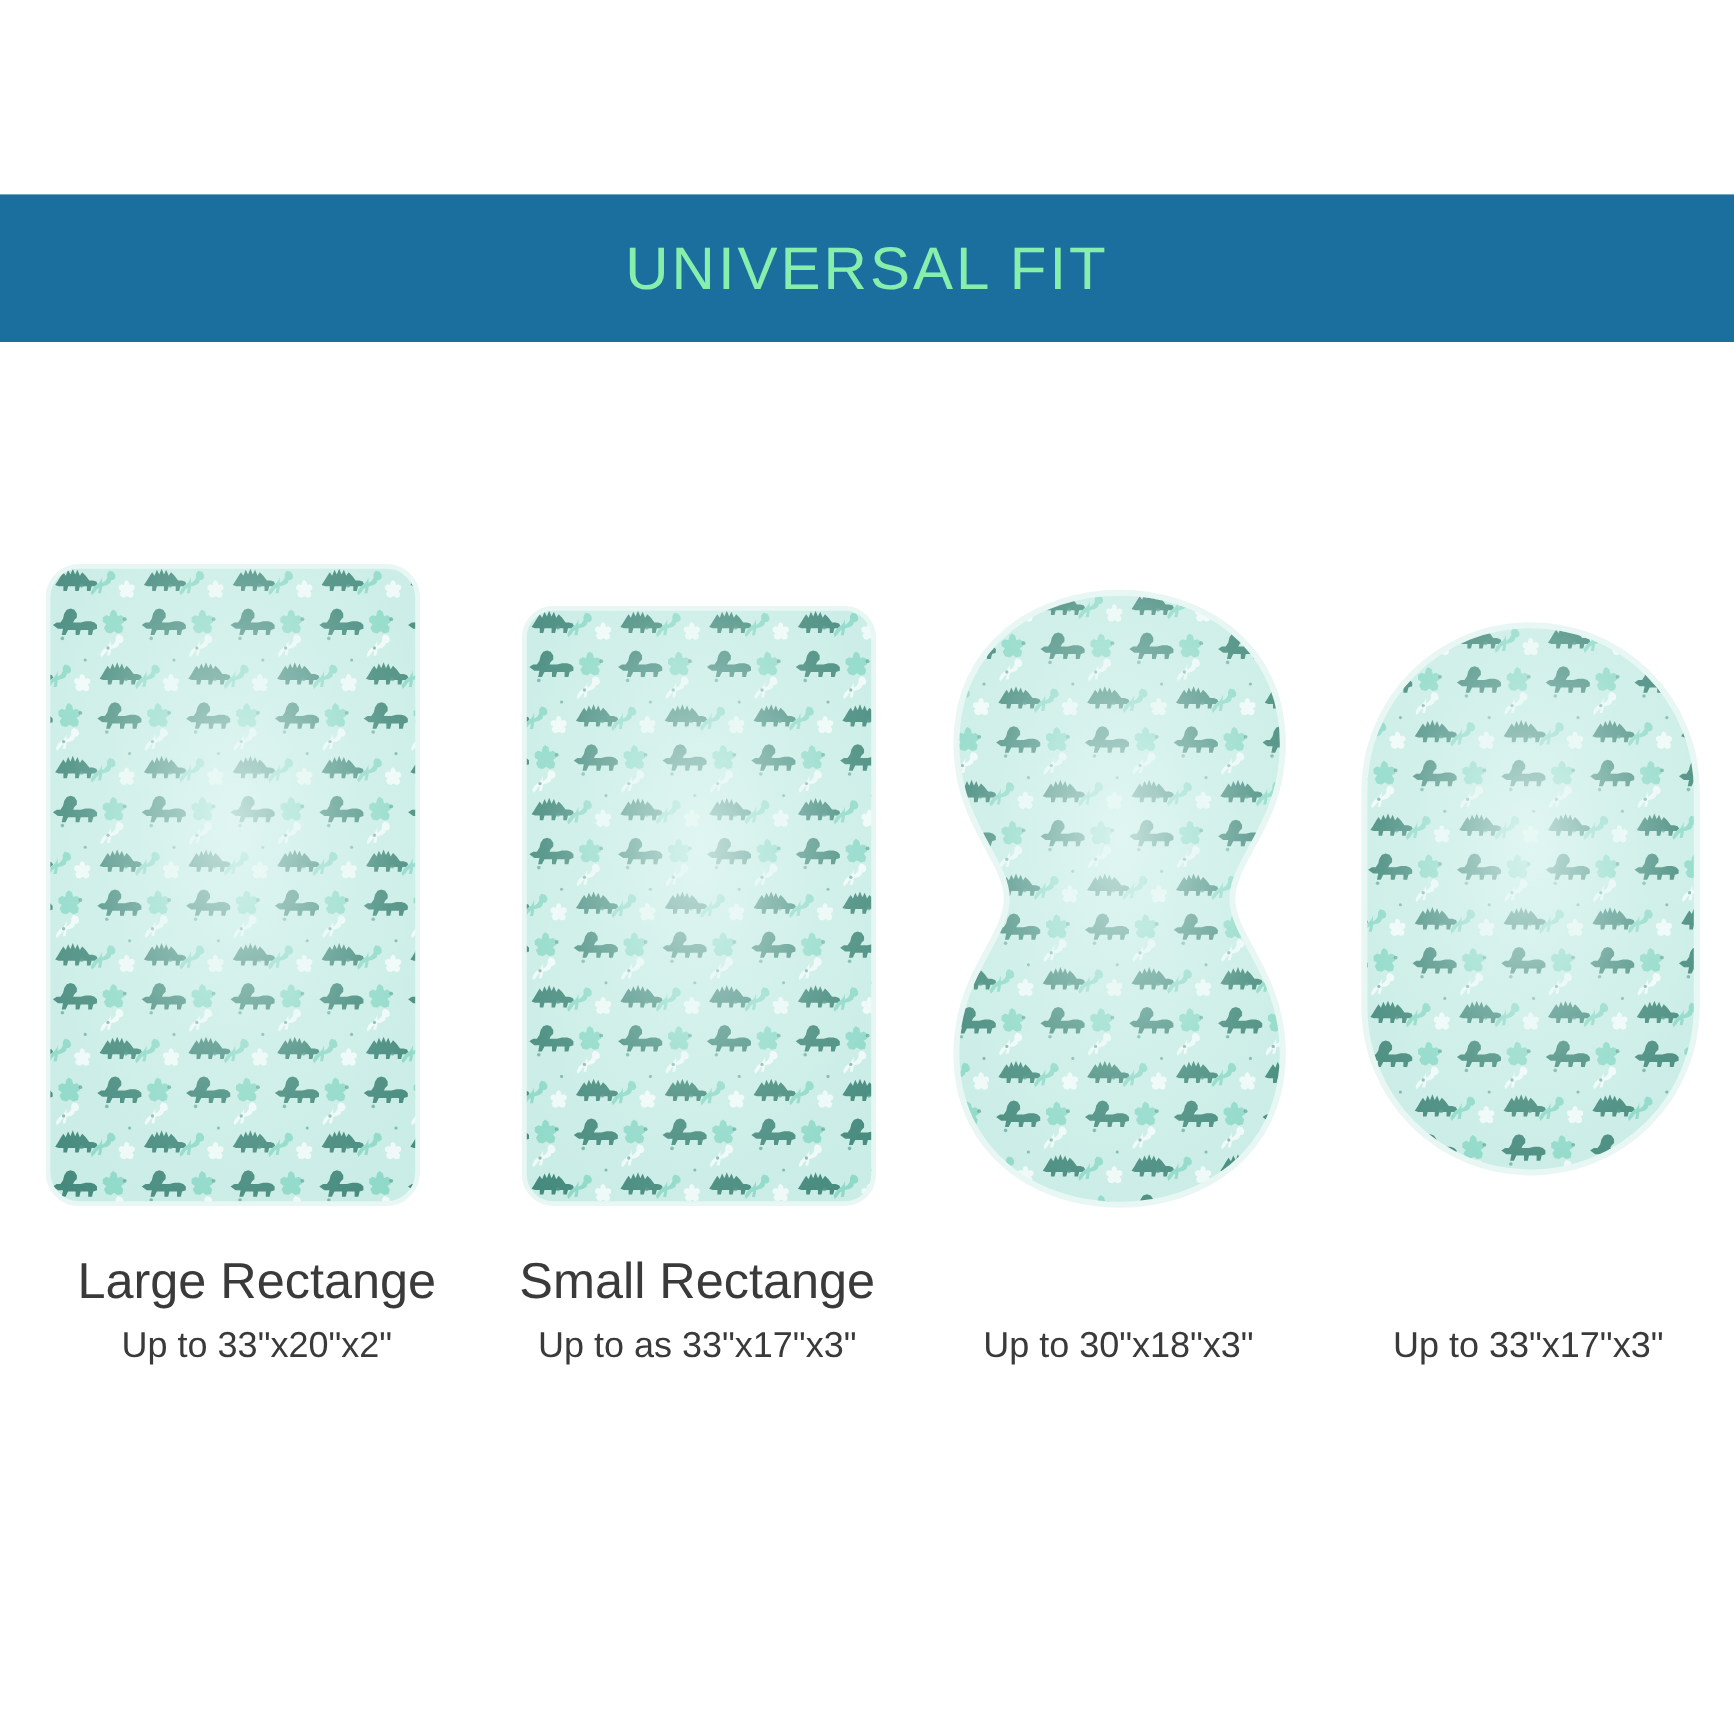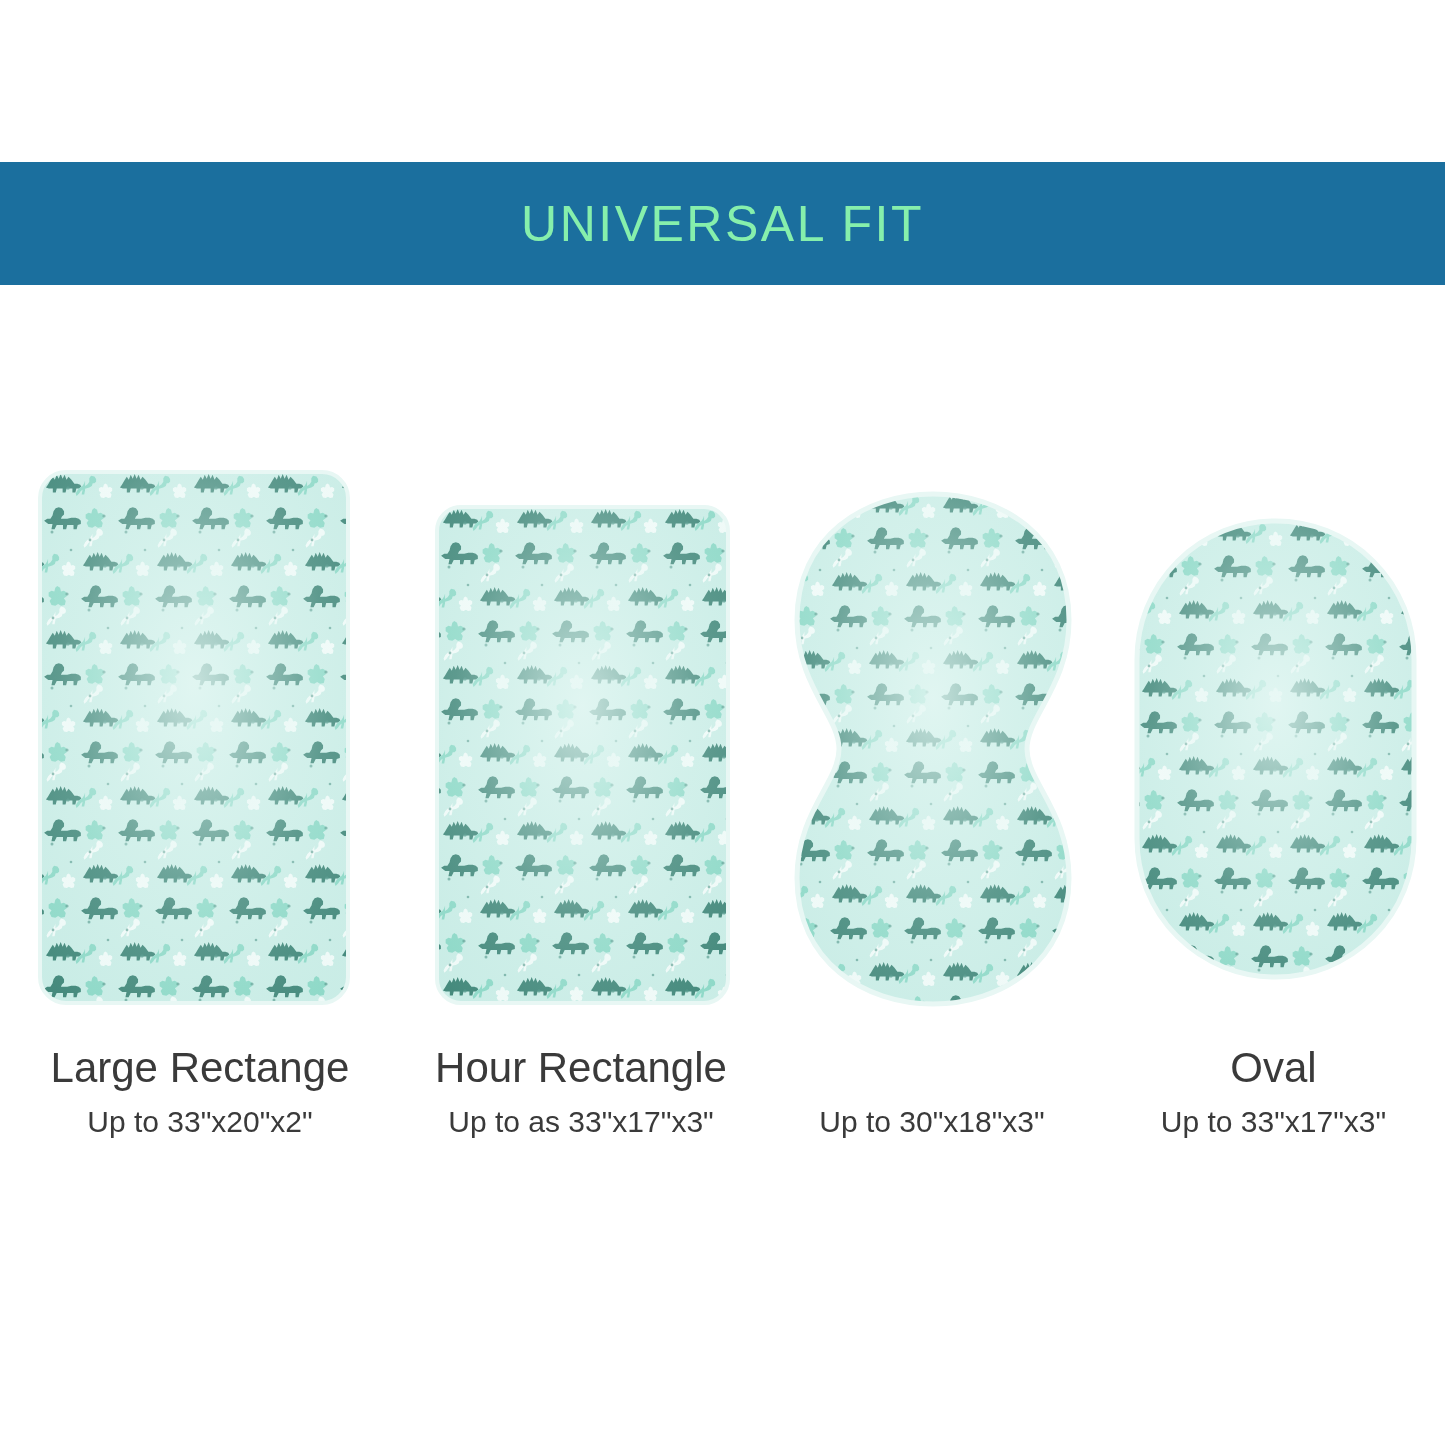--- a/index.html
+++ b/index.html
@@ -53,21 +53,21 @@
     position: absolute;
     left: 0;
   }
   .swatch {
     width: 100%;
     height: 100%;
     display: block;
   }
 
   
-  #product-large-rectangle { left: 0px;    width: 400px; }
+  #product-large-rectangle { left: 0px;    width: 400px; padding-left: 28px; }
   #product-small-rectangle { left: 400px;  width: 362px; }
   #product-hour-class      { left: 762px;  width: 340px; }
   #product-oval            { left: 1102px; width: 343px; }
 
   #swatch-large-rectangle { left: 38px;  top: 30px;  width: 312px; height: 535px; }
   #swatch-small-rectangle { left: 35px;  top: 65px;  width: 295px; height: 500px; }
   #swatch-hour-class      { left: 25px;  top: 50px;  width: 292px; height: 518px; }
   #swatch-oval            { left: 32px;  top: 78px;  width: 283px; height: 462px; }
 
   
@@ -1458,21 +1458,21 @@
               <circle cx="399" cy="592" r="1.6" fill="#2e7d6e" opacity="0.65"></circle>
               <circle cx="347" cy="608" r="1.5" fill="#2e7d6e" opacity="0.65"></circle>
               <circle cx="385" cy="616" r="1.4" fill="#2e7d6e" opacity="0.65"></circle>
               <circle cx="403" cy="548" r="1.3" fill="#2e7d6e" opacity="0.65"></circle>
             </g>
           <rect x="0" y="0" width="295" height="500" fill="url(#sheen-small)"></rect>
         </g>
         <rect x="2" y="2" width="291" height="496" rx="24" ry="24" fill="none" stroke="#e8f7f4" stroke-width="4"></rect>
       </svg>
     </div>
-    <div class="caption caption-title">Hour Rectangle</div>
+    <div class="caption caption-title">Small Rectange</div>
     <div class="caption caption-sub">Up to as 33"x17"x3"</div>
   </div>
 
   <div class="product" id="product-hour-class">
     <div class="swatch-wrap" id="swatch-hour-class">
       <svg class="swatch" viewBox="0 0 292 518" preserveAspectRatio="none">
         <defs>
           <clipPath id="clip-hour-class">
             <path d="M146 4
                      C 214 4 282 46 282 130
@@ -2647,17 +2647,16 @@
               <circle cx="362" cy="514" r="1.6" fill="#2e7d6e" opacity="0.65"></circle>
               <circle cx="310" cy="530" r="1.5" fill="#2e7d6e" opacity="0.65"></circle>
               <circle cx="348" cy="538" r="1.4" fill="#2e7d6e" opacity="0.65"></circle>
               <circle cx="366" cy="470" r="1.3" fill="#2e7d6e" opacity="0.65"></circle>
             </g>
           <rect x="0" y="0" width="283" height="462" fill="url(#sheen-oval)"></rect>
         </g>
         <rect x="3" y="3" width="277" height="456" rx="138" ry="138" fill="none" stroke="#e8f7f4" stroke-width="5"></rect>
       </svg>
     </div>
-    <div class="caption caption-title">Oval</div>
     <div class="caption caption-sub">Up to 33"x17"x3"</div>
   </div>
 
 </div>
 
 </body></html>

